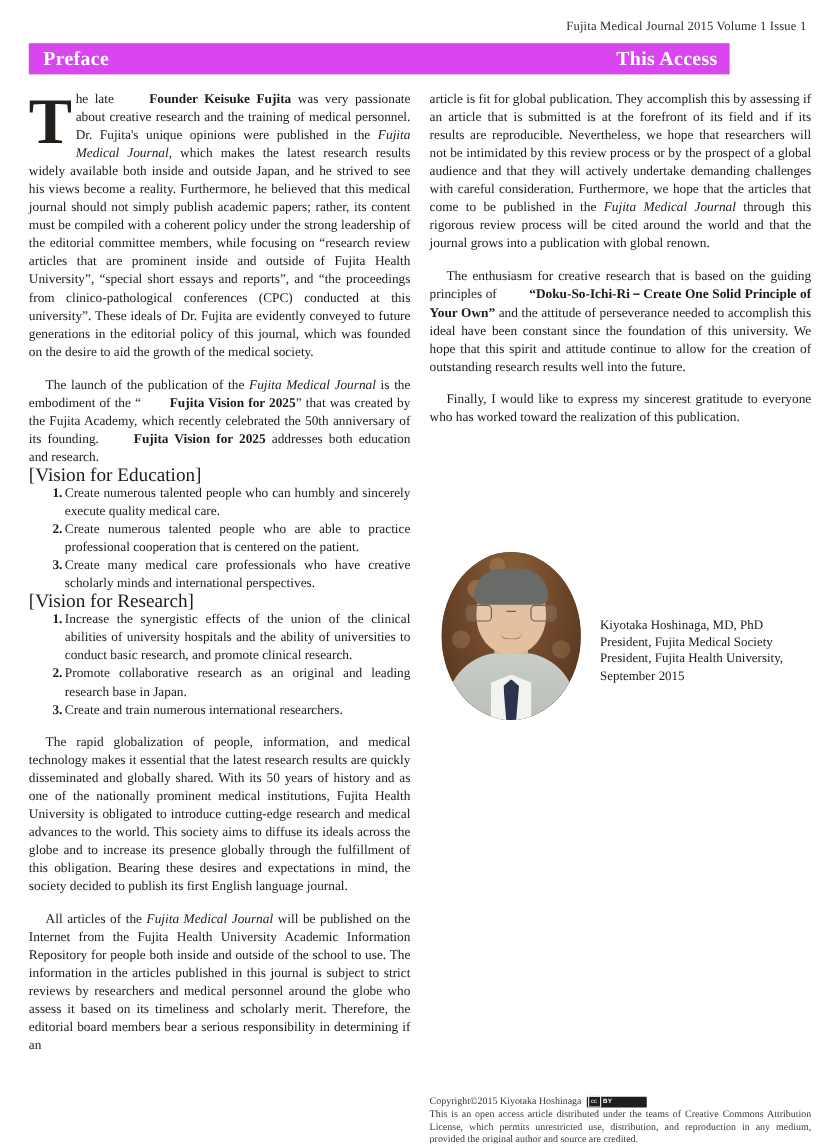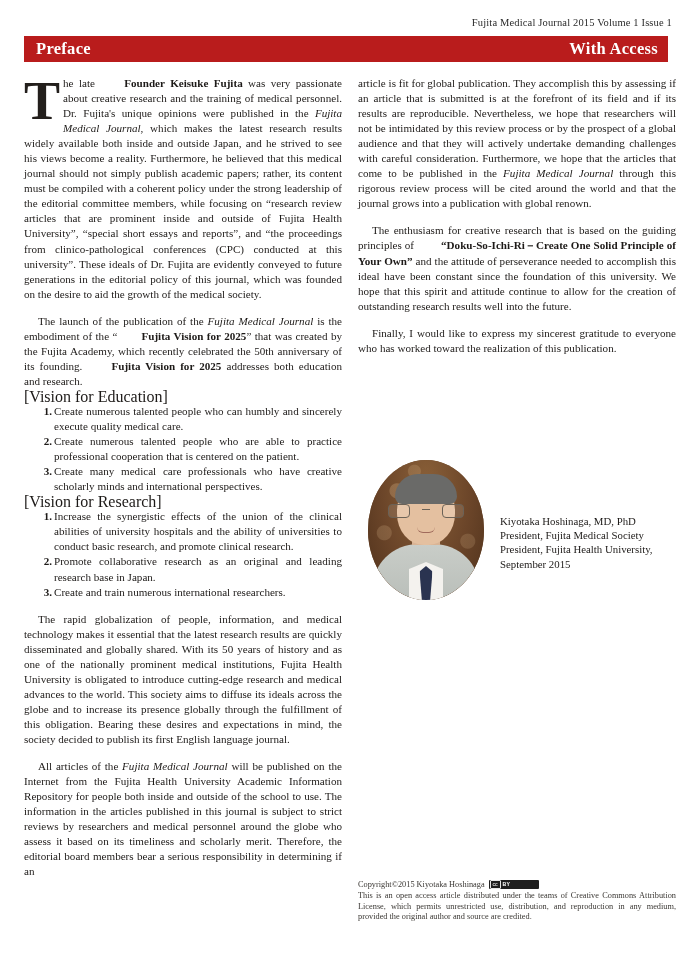--- a/index.html
+++ b/index.html
@@ -23,23 +23,23 @@
     right: 24px;
     font-size: 10.5px;
     letter-spacing: 0.15px;
     color: #2b2b2b;
     white-space: nowrap;
   }
   .bar {
     position: absolute;
     top: 36px;
     left: 24px;
-    width: 644px;
+    width: 584px;
     height: 26px;
-    background: #b91c1c;
+    background: #d946ef;
     box-sizing: border-box;
   }
   .bar-left, .bar-right {
     position: absolute;
     top: 50%;
     transform: translateY(-50%);
     color: #ffffff;
     font-weight: bold;
     font-size: 16.5px;
     letter-spacing: 0.3px;
@@ -257,22 +257,24 @@
     left: 358px;
     top: 880px;
     width: 318px;
     font-size: 8.3px;
     line-height: 10.4px;
     color: #3a3733;
     text-align: justify;
   }
   .footer .copy-line {
     display: flex;
+    align-items: center;
     gap: 4px;
     margin-bottom: 1px;
+    margin-top: 33px;
   }
   .cc-badge {
     display: inline-flex;
     align-items: center;
     height: 9px;
     background: #1f1f1f;
     border-radius: 1px;
     padding: 0 1px;
     min-width: 48px;
   }
@@ -298,21 +300,21 @@
     letter-spacing: .2px;
   }
 </style>
 </head>
 <body>
 
 <div class="journal-line">Fujita Medical Journal 2015 Volume 1 Issue 1</div>
 
 <div class="bar">
   <span class="bar-left">Preface</span>
-  <span class="bar-right">With Access</span>
+  <span class="bar-right">This Access</span>
 </div>
 
 <div class="col col-left">
 
   <p class="noindent">
     <span class="dropcap">T</span><span>he late </span><b>Founder Keisuke Fujita</b><span> was very passionate about creative research and the training of medical personnel. Dr. Fujita's unique opinions were published in the </span><i>Fujita Medical Journal</i><span>, which makes the latest research results widely available both inside and outside Japan, and he strived to see his views become a reality. Furthermore, he believed that this medical journal should not simply publish academic papers; rather, its content must be compiled with a coherent policy under the strong leadership of the editorial committee members, while focusing on “research review articles that are prominent inside and outside of Fujita Health University”, “special short essays and reports”, and “the proceedings from clinico-pathological conferences (CPC) conducted at this university”. These ideals of Dr. Fujita are evidently conveyed to future generations in the editorial policy of this journal, which was founded on the desire to aid the growth of the medical society.</span>
   </p>
 
   <p class="gap">
     <span>The launch of the publication of the </span><i>Fujita Medical Journal</i><span> is the embodiment of the “</span><b>Fujita Vision for 2025</b><span>” that was created by the Fujita Academy, which recently celebrated the 50th anniversary of its founding. </span><b>Fujita Vision for 2025</b><span> addresses both education and research.</span>

